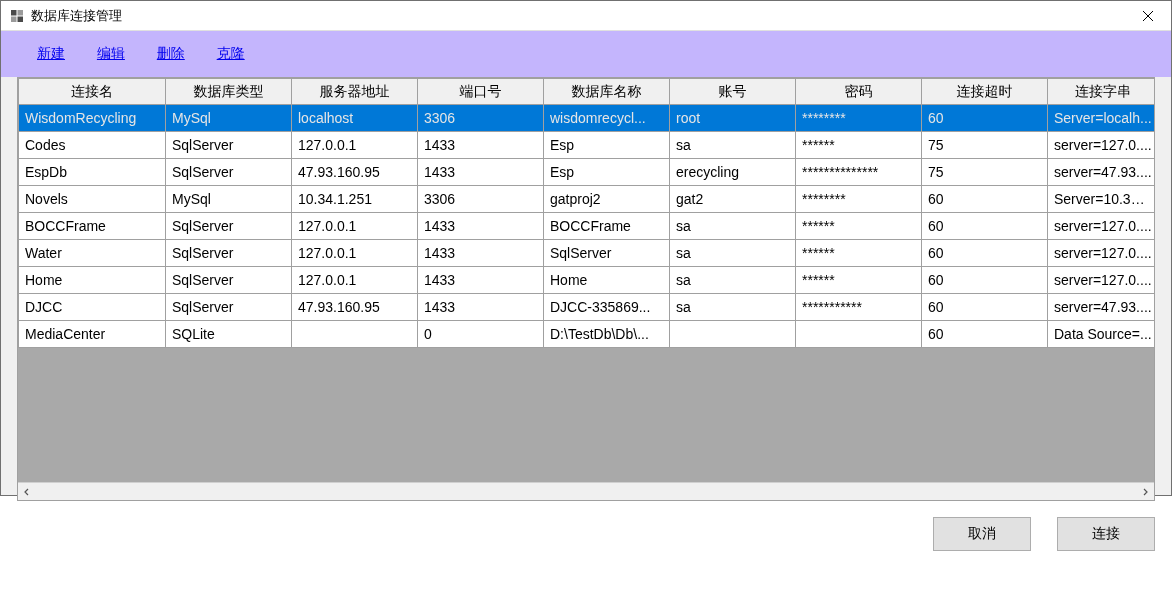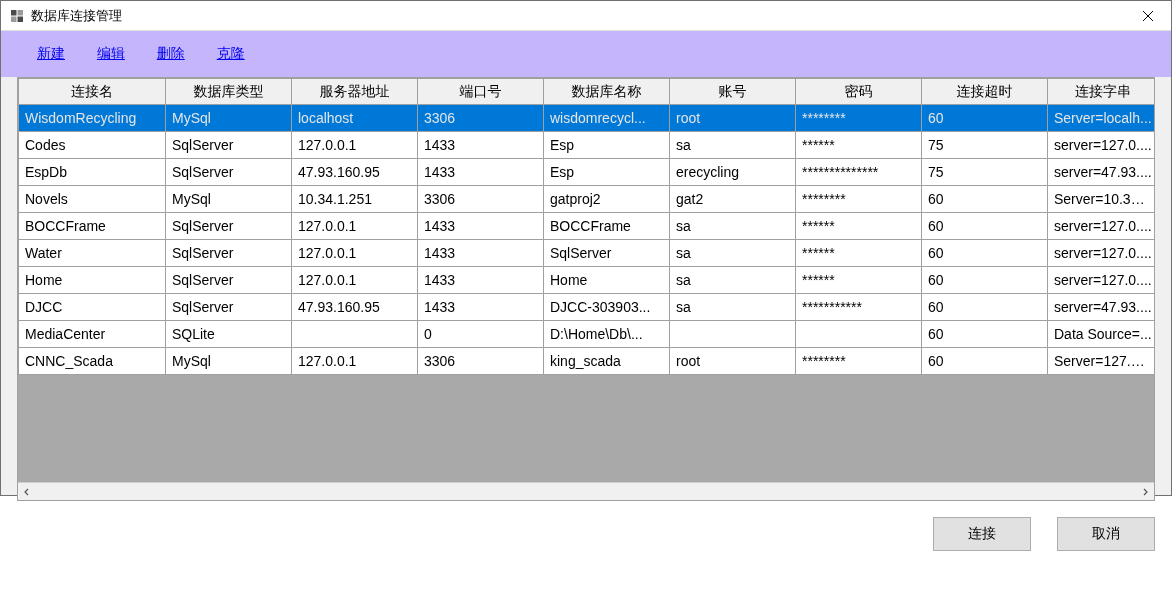--- a/index.html
+++ b/index.html
@@ -161,47 +161,36 @@
                 <td>sa</td>
                 <td>******</td>
                 <td>60</td>
                 <td>server=127.0....</td>
               </tr>
               <tr>
                 <td>DJCC</td>
                 <td>SqlServer</td>
                 <td>47.93.160.95</td>
                 <td>1433</td>
-                <td>DJCC-303903...</td>
+                <td>DJCC-335869...</td>
                 <td>sa</td>
                 <td>***********</td>
                 <td>60</td>
                 <td>server=47.93....</td>
               </tr>
               <tr>
                 <td>MediaCenter</td>
                 <td>SQLite</td>
                 <td></td>
                 <td>0</td>
-                <td>D:\Home\Db\...</td>
+                <td>D:\TestDb\Db\...</td>
                 <td></td>
                 <td></td>
                 <td>60</td>
                 <td>Data Source=...</td>
-              </tr>
-              <tr>
-                <td>CNNC_Scada</td>
-                <td>MySql</td>
-                <td>127.0.0.1</td>
-                <td>3306</td>
-                <td>king_scada</td>
-                <td>root</td>
-                <td>********</td>
-                <td>60</td>
-                <td>Server=127.0....</td>
               </tr>
             </tbody>
         </table>
       </div>
       <div class="grid-filler"></div>
       <div class="hscroll">
         <div class="arrow">
           <svg width="8" height="8" viewBox="0 0 8 8">
               <path d="M5 1 L2 4 L5 7" fill="none" stroke="#555" stroke-width="1.2"></path>
             </svg>
@@ -210,16 +199,16 @@
         <div class="arrow">
           <svg width="8" height="8" viewBox="0 0 8 8">
               <path d="M3 1 L6 4 L3 7" fill="none" stroke="#555" stroke-width="1.2"></path>
             </svg>
         </div>
       </div>
     </div>
   </div>
 
   <div class="footer">
+    <button class="btn">取消</button>
     <button class="btn">连接</button>
-    <button class="btn">取消</button>
   </div>
 </div>
 
 </body></html>

